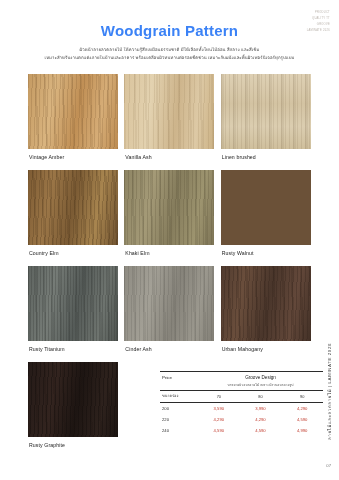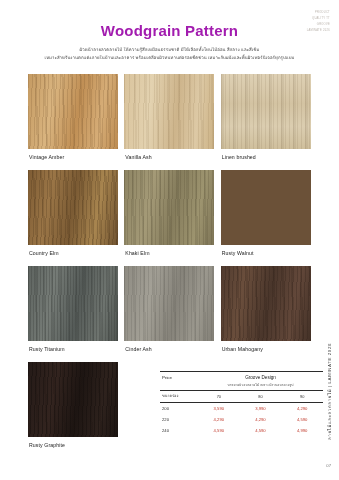--- a/index.html
+++ b/index.html
@@ -18,21 +18,21 @@
     position: absolute; top: 10px; right: 9px;
     text-align: right;
     font-size: 2.6px; line-height: 2.3; letter-spacing: .3px;
     color: #b9b2ab;
   }
 
   
   .header { padding-top: 22px; text-align: center; }
   .title {
     font-size: 15px; font-weight: 700; letter-spacing: .2px;
-    color: #a21caf;
+    color: #3b82f6;
   }
   .subtitle {
     margin-top: 7px;
     font-size: 4.3px; line-height: 1.9; color: #3a3a3a;
     letter-spacing: .1px;
   }
 
   
   .grid {
     margin: 12px auto 0 auto;

